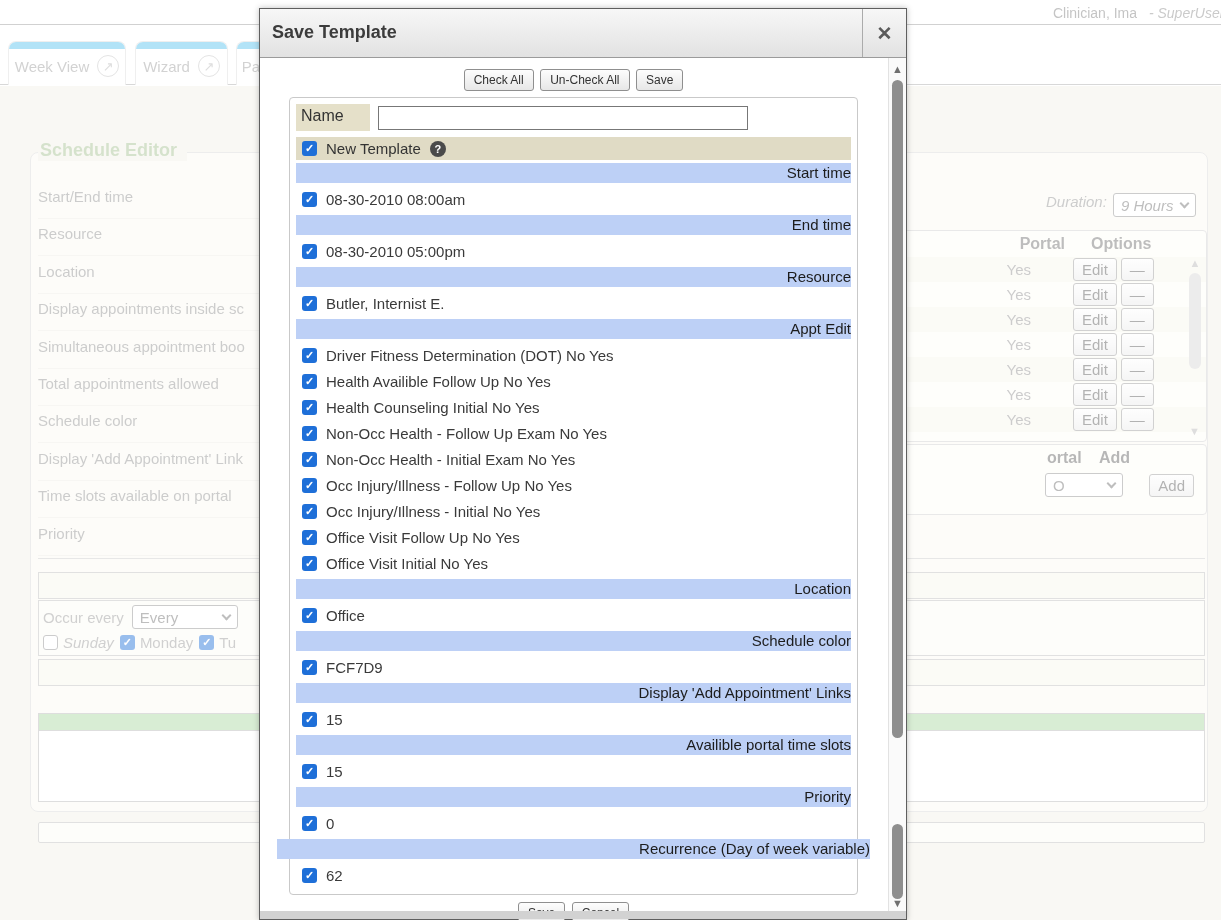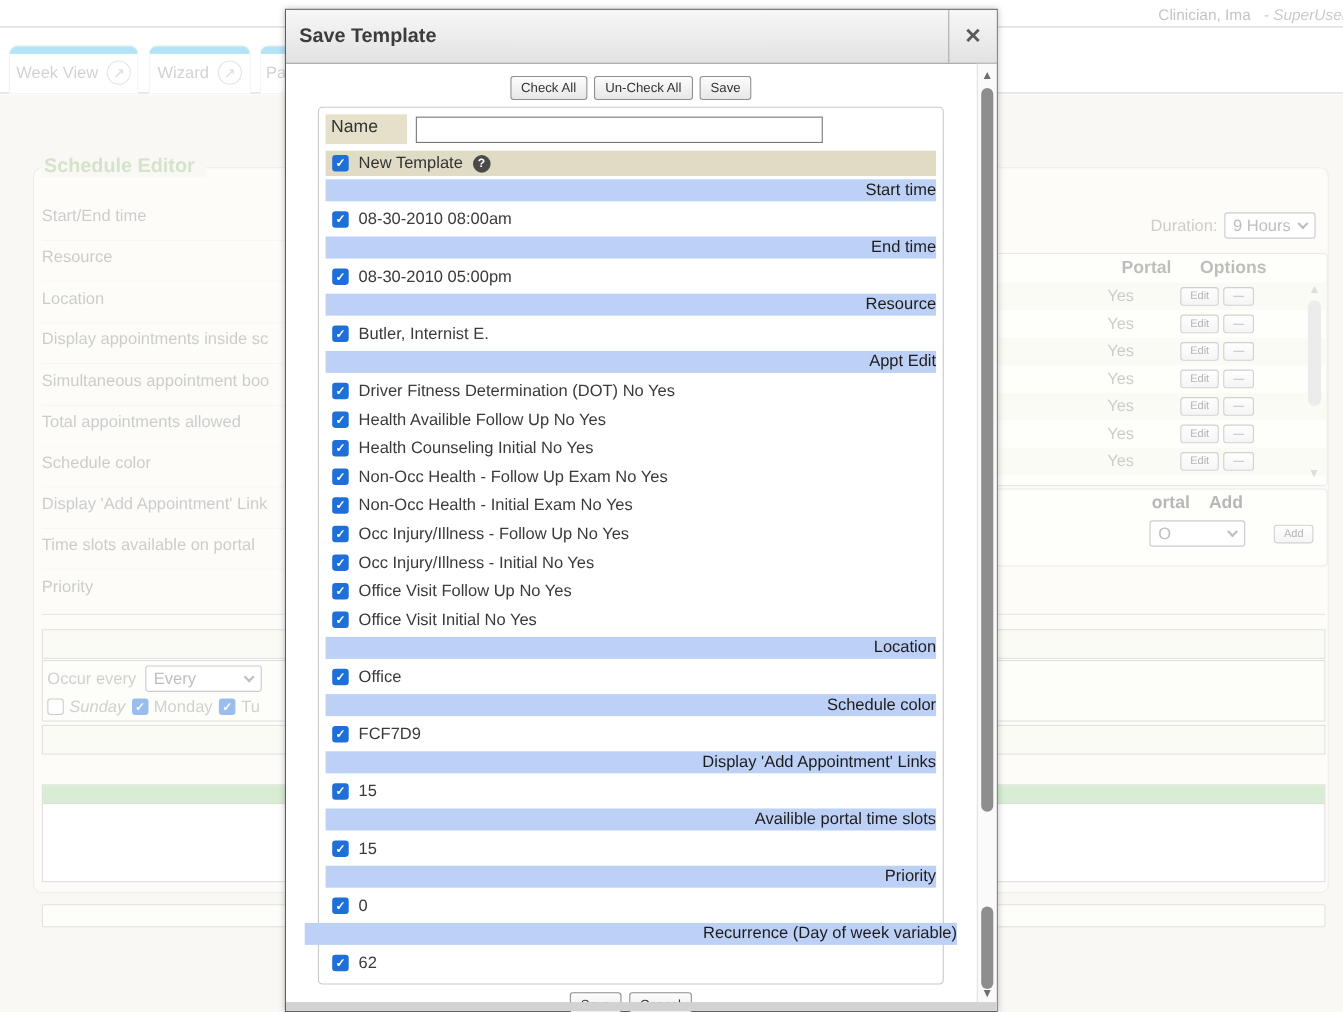--- a/index.html
+++ b/index.html
@@ -13,30 +13,30 @@
   .user-block i { margin-left:8px; color:#8a8a8a; }
   .tabsbar { position:absolute; left:0; top:26px; width:1221px; height:59px; background:#fff; border-bottom:1px solid #a8a8a8; }
   .tab { position:absolute; top:15px; height:44px; background:#fff; border:1px solid #dcdcdc; border-bottom:none; border-radius:8px 8px 0 0; overflow:hidden; }
   .tab .cap { height:7px; background:#54c0ee; }
   .tab .trow { display:flex; align-items:center; justify-content:center; gap:8px; height:34px; color:#9b9b9b; font-size:15px; }
   .tab .circ { width:22px; height:22px; border:1.5px solid #c2c2c2; border-radius:50%; color:#b5b5b5; font-size:13px; display:flex; align-items:center; justify-content:center; }
   .content-bg { position:absolute; left:0; top:86px; width:1221px; height:834px; background:#f2f0e6; }
   .outer-panel { position:absolute; left:30px; top:152px; width:1178px; height:660px; border:1px solid #d8d8d8; border-radius:8px; background:#faf9f2; }
   .pg-title { position:absolute; left:38px; top:140px; font-size:18px; font-weight:bold; color:#a3bf8f; background:#f2f0e6; padding:0 10px 0 2px; z-index:2; }
   .bg-field { position:absolute; left:38px; width:232px; height:37px; font-size:15px; color:#8f8f8f; line-height:30px; border-bottom:1px solid rgba(0,0,0,0.05); z-index:2; }
-  .duration-row { position:absolute; left:1046px; top:193px; z-index:2; font-size:15px; color:#909090; display:flex; align-items:center; gap:6px; }
+  .duration-row { position:absolute; left:1046px; top:193px; z-index:2; font-size:15px; color:#909090; display:flex; align-items:flex-start; gap:6px;font-style:italic; }
   .fake-select { background:#fff; border:1px solid #8e8e8e; border-radius:3px; height:24px; display:inline-flex; align-items:center; gap:8px; padding:0 7px; color:#6f6f6f; font-size:15px; }
   .chev { width:7px; height:7px; border-right:2px solid #707070; border-bottom:2px solid #707070; transform:rotate(45deg); margin-top:-4px; }
   .portal-panel { position:absolute; left:822px; top:230px; width:385px; height:212px; background:#fdfcf7; border:1px solid #cfcfcf; border-radius:4px; overflow:hidden; z-index:2; }
   .pt-head { display:flex; height:26px; align-items:center; font-weight:bold; color:#6e6e6e; font-size:16px; }
   .pt-head .h1 { width:268px; text-align:right; padding-right:26px; }
   .pt-row { display:flex; align-items:center; height:25px; font-size:15px; color:#8f8f8f; }
   .pt-row:nth-child(odd) { background:#f7f5ec; }
   .pt-row .v { width:250px; text-align:right; padding-right:42px; }
-  .mini-btn { font-size:10px; color:#555; background:linear-gradient(#fdfdfd,#e9e9e9); border:1px solid #9a9a9a; border-radius:3px; padding:2px 8px; margin-right:4px; }
+  .mini-btn { font-size:15px; color:#555; background:linear-gradient(#fdfdfd,#e9e9e9); border:1px solid #9a9a9a; border-radius:3px; padding:2px 8px; margin-right:4px; }
   .pt-scroll { position:absolute; right:4px; top:26px; width:14px; height:180px; }
   .pt-scroll .tri { color:#b5b5b5; font-size:11px; text-align:center; }
   .pt-thumb { position:absolute; left:1px; top:16px; width:12px; height:96px; background:#d6d6d6; border-radius:6px; }
   .pt-tri-dn { position:absolute; left:1px; top:168px; }
   .add-panel { position:absolute; left:830px; top:444px; width:377px; height:71px; background:#fdfcf7; border:1px solid #cfcfcf; border-radius:4px; z-index:2; }
   .add-head { display:flex; height:24px; align-items:center; font-weight:bold; color:#5f5f5f; font-size:16px; padding:2px 8px 0 8px; }
   .add-head .ah1 { width:260px; padding-left:208px; }
   .add-ctrls { display:flex; align-items:center; gap:26px; padding:4px 8px 0 214px; }
   .hline { position:absolute; left:38px; top:558px; width:1167px; border-top:1px solid #c9c9c9; z-index:2; }
   .bar { position:absolute; left:38px; width:1167px; background:#f7f5ec; border:1px solid #bdbdbd; z-index:2; }

